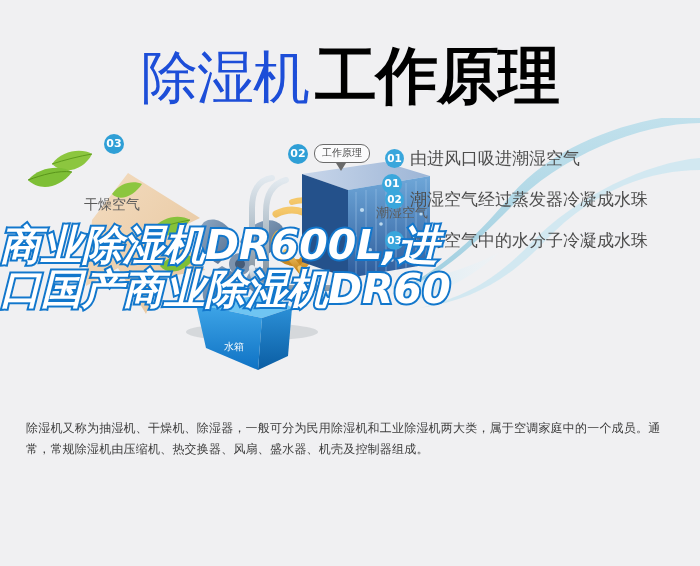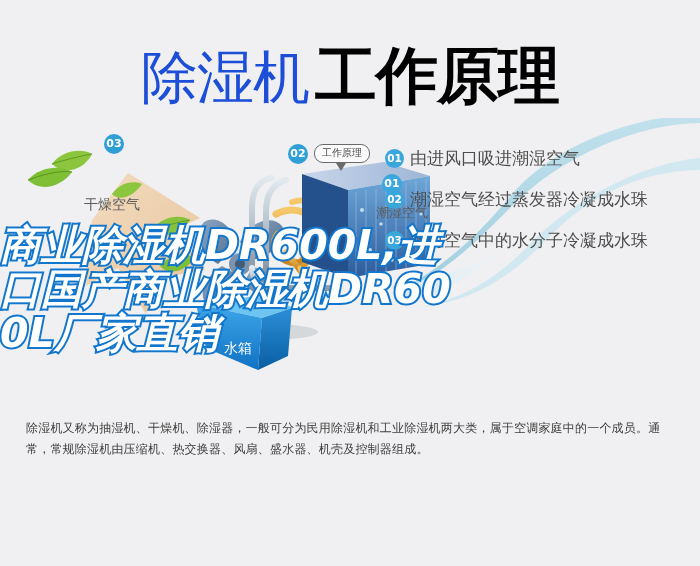--- a/index.html
+++ b/index.html
@@ -94,21 +94,21 @@
   .callout-tail {
     position: absolute;
     width: 0; height: 0;
     border-left: 5px solid transparent;
     border-right: 5px solid transparent;
     border-top: 8px solid #6b6b6b;
   }
 
   .tank-label {
     position: absolute;
-    font-size: 14px;
+    font-size: 10px;
     color: #ffffff;
     white-space: nowrap;
     font-family: "DejaVu Sans", "Liberation Sans", sans-serif;
   }
 
   
   .steps {
     position: absolute;
     left: 385px;
     top: 143px;
@@ -348,20 +348,19 @@
     </div>
     <div class="step-row">
       <div class="step-num">03</div>
       <div class="step-text">此时空气中的水分子冷凝成水珠</div>
     </div>
   </div>
 
   <div class="overlay">
     <div class="overlay-line">商业除湿机DR600L,进</div>
     <div class="overlay-line">口国产商业除湿机DR60</div>
-    <div class="overlay-line">0L厂家直销</div>
   </div>
 
   <div class="copy copy-1">
     <p>除湿机又称为抽湿机、干燥机、除湿器，一般可分为民用除湿机和工业除湿机两大类，属于空调家庭中的一个成员。通常，常规除湿机由压缩机、热交换器、风扇、盛水器、机壳及控制器组成。</p>
   </div>
 
 </div>
 
 </body></html>

